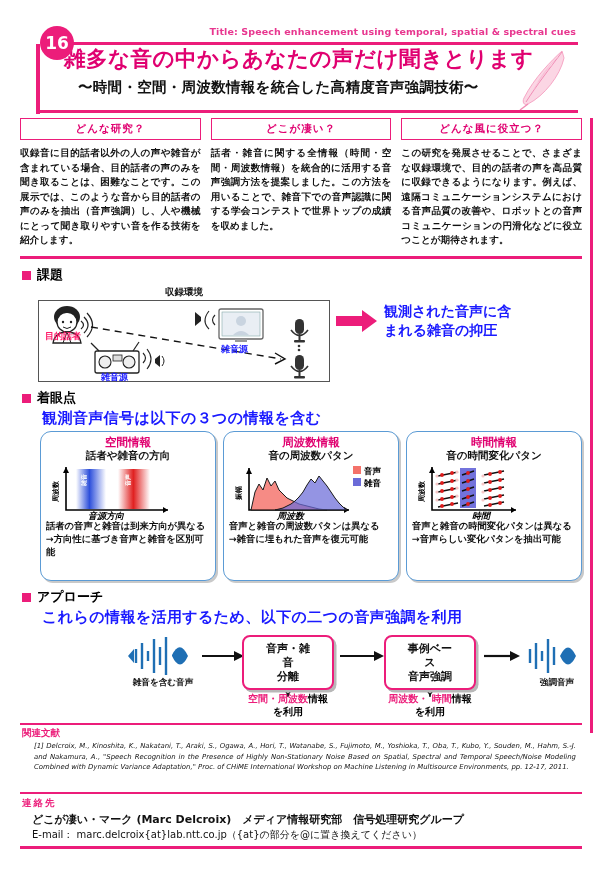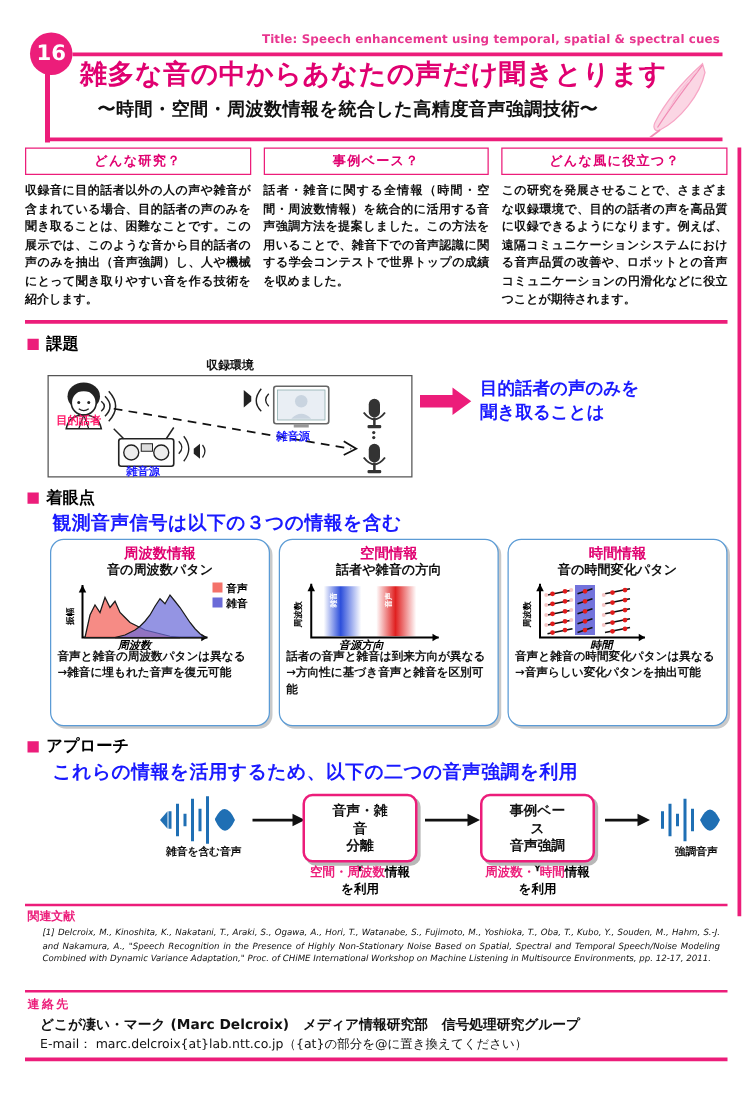--- a/index.html
+++ b/index.html
@@ -20,21 +20,21 @@
   .eng-title {
     position: absolute; right: 6px; top: 4px;
     font-size: 9.5px; color: #e8368f; font-weight: bold;
     letter-spacing: 0.1px;
   }
   .hdr-rule {
     position: absolute; left: 38px; right: 4px; top: 20px;
     height: 3px; background: #ec1d7a;
   }
   .num-badge {
-    position: absolute; left: 4px; top: 4px;
+    position: absolute; left: 20px; top: 4px;
     width: 34px; height: 34px; border-radius: 50%;
     background: #ec1d7a; color: #fff;
     font-size: 17px; font-weight: bold;
     display: flex; align-items: center; justify-content: center;
     z-index: 3;
   }
   .left-bar {
     position: absolute; left: 16px; top: 22px;
     width: 4px; height: 70px; background: #ec1d7a;
   }
@@ -187,21 +187,21 @@
       <path d="M14 56 L6 62" stroke="#f18cb5" stroke-width="1.4" fill="none"></path>
     </svg>
   </div>
 
   <div class="intro-zone">
     <div class="intro-col">
       <div class="intro-head">どんな研究？</div>
       <div class="intro-body">収録音に目的話者以外の人の声や雑音が含まれている場合、目的話者の声のみを聞き取ることは、困難なことです。この展示では、このような音から目的話者の声のみを抽出（音声強調）し、人や機械にとって聞き取りやすい音を作る技術を紹介します。</div>
     </div>
     <div class="intro-col">
-      <div class="intro-head">事例ベース？</div>
+      <div class="intro-head">どこが凄い？</div>
       <div class="intro-body">話者・雑音に関する全情報（時間・空間・周波数情報）を統合的に活用する音声強調方法を提案しました。この方法を用いることで、雑音下での音声認識に関する学会コンテストで世界トップの成績を収めました。</div>
     </div>
     <div class="intro-col">
       <div class="intro-head">どんな風に役立つ？</div>
       <div class="intro-body">この研究を発展させることで、さまざまな収録環境で、目的の話者の声を高品質に収録できるようになります。例えば、遠隔コミュニケーションシステムにおける音声品質の改善や、ロボットとの音声コミュニケーションの円滑化などに役立つことが期待されます。</div>
     </div>
   </div>
 
   <div class="sec-head">
     <span class="sq"></span>
@@ -275,53 +275,31 @@
         <div class="lbl-pink" style="left:6px; top:29px;">目的話者</div>
         <div class="lbl-blue" style="left:62px; top:70px;">雑音源</div>
         <div class="lbl-blue" style="left:182px; top:42px;">雑音源</div>
       </div>
     </div>
 
     <div class="arrow-pink-wrap">
       <svg width="42" height="24" viewBox="0 0 42 24">
         <path d="M0 7 L26 7 L26 1 L41 12 L26 23 L26 17 L0 17 Z" fill="#ec1d7a"></path>
       </svg>
-      <div class="kadai-txt">目的話者の声のみを聞き取ることは</div>
+      <div class="kadai-txt">観測された音声に含まれる雑音の抑圧</div>
     </div>
   </div>
 
   <div class="sec-head">
     <span class="sq"></span>
     <span>着眼点</span>
   </div>
   <div class="sec-sub">観測音声信号は以下の３つの情報を含む</div>
 
   <div class="panels">
-
-    <div class="panel">
-      <div class="p-title">周波数情報</div>
-      <div class="p-sub">音の周波数パタン</div>
-      <div class="p-graph">
-        <svg width="166" height="56" viewBox="0 0 166 56">
-          <path d="M20 4 L20 46 L120 46" stroke="#000" stroke-width="1.6" fill="none"></path>
-          <path d="M20 4 l-3 6 h6 z" fill="#000"></path>
-          <path d="M120 46 l-5 -3 v6 z" fill="#000"></path>
-          <path d="M22 46 L26 28 L30 20 L34 26 L38 14 L42 22 L46 17 L50 26 L54 30 L58 34 L62 36 L66 38 L70 40 L74 41 L78 42 L82 43 L86 44 L90 45 L94 45.5 L98 46 Z" fill="#f4726a" fill-opacity="0.82" stroke="#1a1a1a" stroke-width="1"></path>
-          <path d="M46 46 L50 45 L54 44 L58 42 L62 40 L66 37 L70 33 L74 28 L78 21 L82 15 L86 19 L90 12 L94 17 L98 22 L102 28 L106 34 L110 39 L114 43 L118 46 Z" fill="#6b6bd8" fill-opacity="0.72" stroke="#1a1a1a" stroke-width="1"></path>
-          <text x="12" y="36" font-size="7" font-weight="bold" transform="rotate(-90 12 36)">振幅</text>
-          <text x="48" y="55" font-size="9" font-style="italic" font-weight="bold">周波数</text>
-          <rect x="124" y="2" width="8" height="8" fill="#f4726a"></rect>
-          <text x="135" y="9.5" font-size="8.5" font-weight="bold">音声</text>
-          <rect x="124" y="14" width="8" height="8" fill="#6b6bd8"></rect>
-          <text x="135" y="21.5" font-size="8.5" font-weight="bold">雑音</text>
-        </svg>
-      </div>
-      <div class="p-body" style="white-space:pre-line">音声と雑音の周波数パタンは異なる
-→雑音に埋もれた音声を復元可能</div>
-    </div>
 
     <div class="panel">
       <div class="p-title">空間情報</div>
       <div class="p-sub">話者や雑音の方向</div>
       <div class="p-graph">
         <svg width="166" height="56" viewBox="0 0 166 56">
           <defs>
             <linearGradient id="gblue" x1="0" x2="1">
               <stop offset="0%" stop-color="#ffffff"></stop>
               <stop offset="45%" stop-color="#2d4fdb"></stop>
@@ -343,20 +321,42 @@
           <text x="42" y="55" font-size="9" font-style="italic" font-weight="bold">音源方向</text>
           <text x="40" y="22" font-size="6" font-weight="bold" fill="#fff" transform="rotate(-90 40 22)">雑音</text>
           <text x="84" y="22" font-size="6" font-weight="bold" fill="#fff" transform="rotate(-90 84 22)">音声</text>
         </svg>
       </div>
       <div class="p-body" style="white-space:pre-line">話者の音声と雑音は到来方向が異なる
 →方向性に基づき音声と雑音を区別可能</div>
     </div>
 
     <div class="panel">
+      <div class="p-title">周波数情報</div>
+      <div class="p-sub">音の周波数パタン</div>
+      <div class="p-graph">
+        <svg width="166" height="56" viewBox="0 0 166 56">
+          <path d="M20 4 L20 46 L120 46" stroke="#000" stroke-width="1.6" fill="none"></path>
+          <path d="M20 4 l-3 6 h6 z" fill="#000"></path>
+          <path d="M120 46 l-5 -3 v6 z" fill="#000"></path>
+          <path d="M22 46 L26 28 L30 20 L34 26 L38 14 L42 22 L46 17 L50 26 L54 30 L58 34 L62 36 L66 38 L70 40 L74 41 L78 42 L82 43 L86 44 L90 45 L94 45.5 L98 46 Z" fill="#f4726a" fill-opacity="0.82" stroke="#1a1a1a" stroke-width="1"></path>
+          <path d="M46 46 L50 45 L54 44 L58 42 L62 40 L66 37 L70 33 L74 28 L78 21 L82 15 L86 19 L90 12 L94 17 L98 22 L102 28 L106 34 L110 39 L114 43 L118 46 Z" fill="#6b6bd8" fill-opacity="0.72" stroke="#1a1a1a" stroke-width="1"></path>
+          <text x="12" y="36" font-size="7" font-weight="bold" transform="rotate(-90 12 36)">振幅</text>
+          <text x="48" y="55" font-size="9" font-style="italic" font-weight="bold">周波数</text>
+          <rect x="124" y="2" width="8" height="8" fill="#f4726a"></rect>
+          <text x="135" y="9.5" font-size="8.5" font-weight="bold">音声</text>
+          <rect x="124" y="14" width="8" height="8" fill="#6b6bd8"></rect>
+          <text x="135" y="21.5" font-size="8.5" font-weight="bold">雑音</text>
+        </svg>
+      </div>
+      <div class="p-body" style="white-space:pre-line">音声と雑音の周波数パタンは異なる
+→雑音に埋もれた音声を復元可能</div>
+    </div>
+
+    <div class="panel">
       <div class="p-title">時間情報</div>
       <div class="p-sub">音の時間変化パタン</div>
       <div class="p-graph">
         <svg width="166" height="56" viewBox="0 0 166 56">
           <rect x="48" y="4" width="16" height="40" fill="#5b5bd6" fill-opacity="0.85"></rect>
           <g stroke="#111" stroke-width="1.4" fill="none">
             <path d="M26 12 L46 8"></path>
               <path d="M50 11 L62 7"></path>
               <path d="M72 11 L92 7"></path>
             <path d="M26 20 L46 16"></path>

